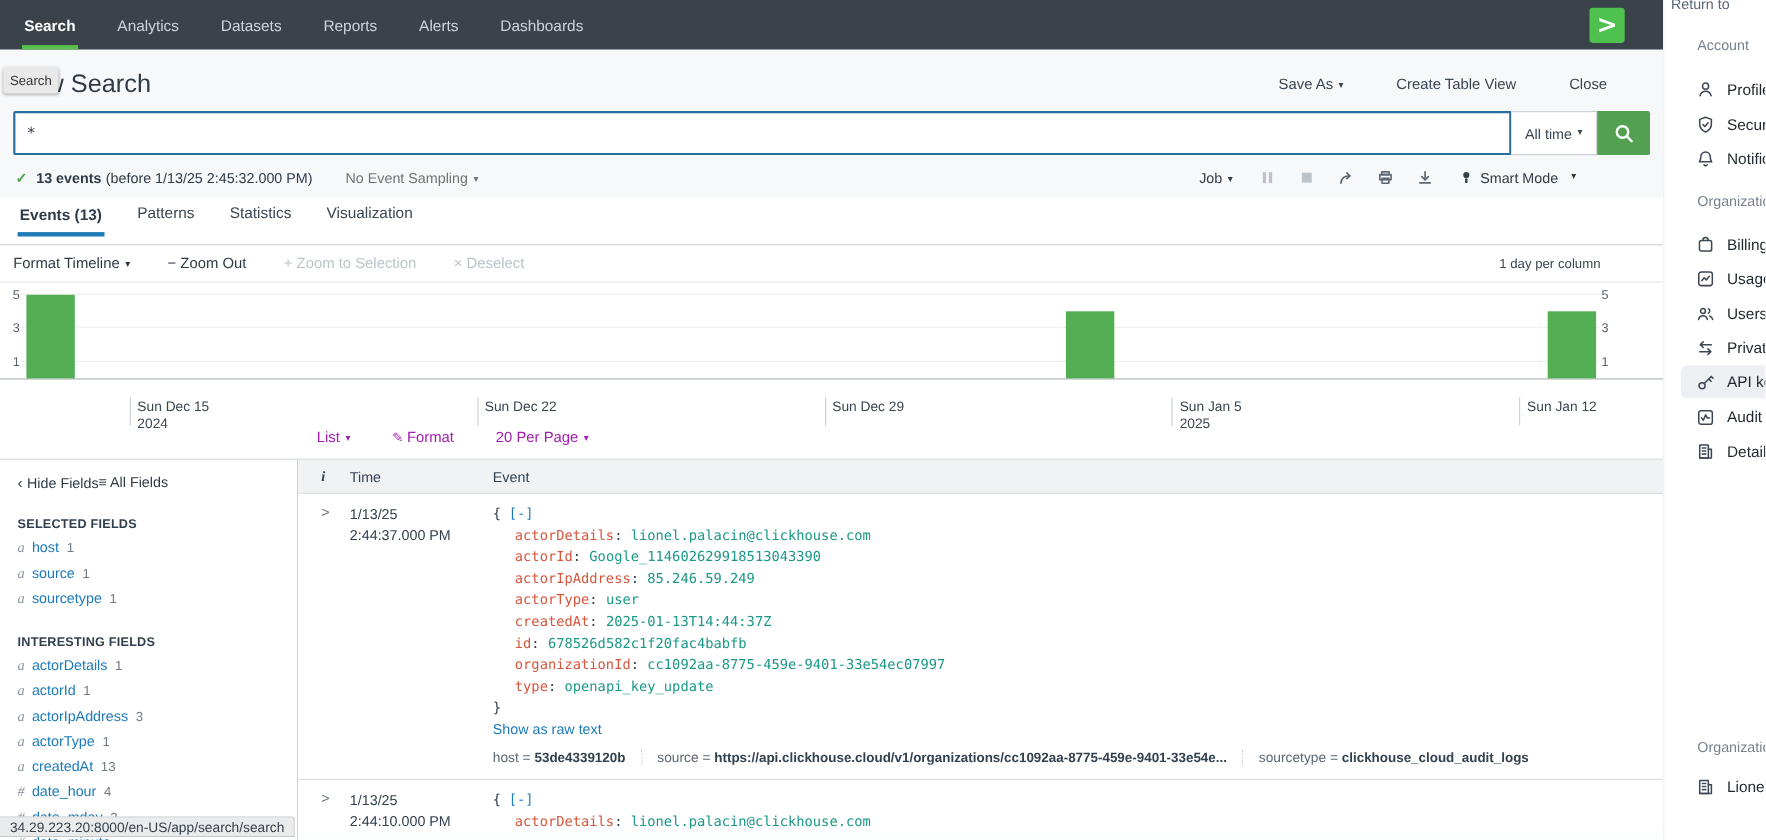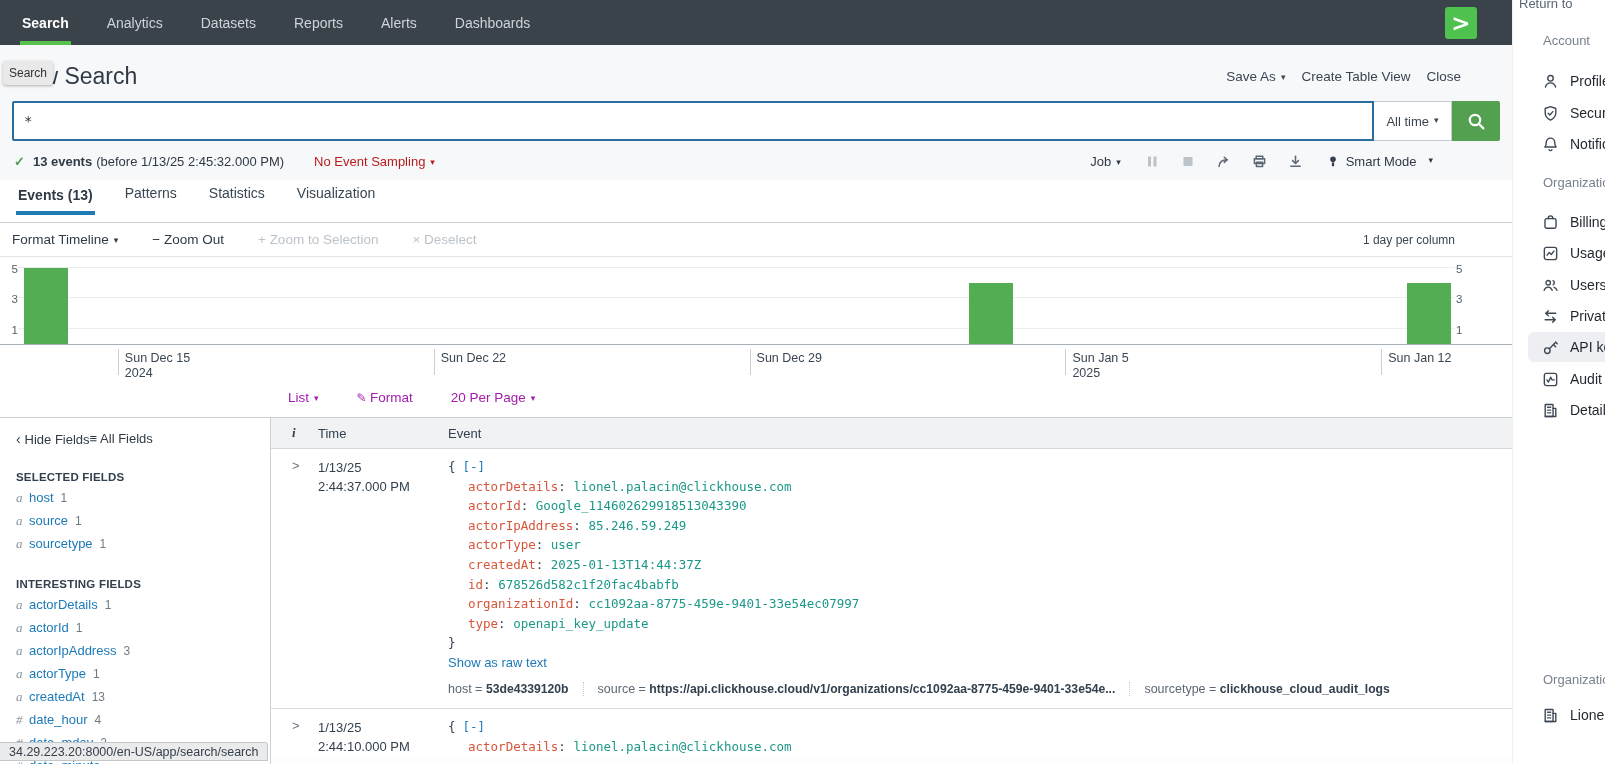--- a/index.html
+++ b/index.html
@@ -9,33 +9,33 @@
   
   .splunk{flex:0 0 1512px;width:1512px;display:flex;flex-direction:column;overflow:hidden;background:#fff}
   .topnav{height:45px;background:#3a424a;display:flex;align-items:stretch;position:relative;flex:0 0 45px}
   .nav-item{color:#cdd4da;font-size:14px;display:flex;align-items:center;padding:0 2px;margin:0 17px;cursor:pointer;border-bottom:4px solid transparent;padding-top:4px}
   .nav-item.active{color:#fff;font-weight:bold;border-bottom:4px solid #58c04c}
   .nav-item:first-child{margin-left:20px}
   .logo{position:absolute;right:35px;top:7px;width:32px;height:32px;background:#4fc14f;border-radius:3px;color:#fff;font-weight:bold;font-size:23px;display:flex;align-items:center;justify-content:center;font-family:"DejaVu Sans",sans-serif}
   .header-zone{background:#f7f8fa;padding:0 12px;flex:0 0 135px}
   .title-row{height:56px;display:flex;align-items:center;justify-content:space-between;padding-right:39px;padding-top:6px}
   .page-title{font-size:23px;font-weight:500;color:#2f3a46}
-  .header-actions{display:flex;gap:16px;font-size:13.5px;color:#3a4652}
+  .header-actions{display:flex;gap:48px;font-size:13.5px;color:#3a4652}
   .header-actions span{cursor:pointer;white-space:nowrap}
   .cr::after{content:"▾";font-size:9px;margin-left:5px;position:relative;top:-1px}
   .search-row{display:flex;height:40px}
   .search-input{flex:1;border:2px solid #2a6d9f;border-radius:2px 0 0 2px;font-size:14px;padding:0 10px;font-family:"DejaVu Sans Mono",monospace;color:#2f3a46;outline:none;background:#fff}
   .time-box{flex:0 0 78px;border:1px solid #c6ccd2;border-left:none;background:#fff;display:flex;align-items:center;justify-content:center;font-size:13px;color:#3a4652;cursor:pointer}
   .search-btn{flex:0 0 48px;background:#53a051;border:none;display:flex;align-items:center;justify-content:center;cursor:pointer;border-radius:0 2px 2px 0}
   .status-row{height:38px;display:flex;align-items:center;justify-content:space-between;font-size:13px;padding:2px 67px 0 2px}
   .status-left{display:flex;align-items:center;gap:8px}
   .check{color:#53a051;font-weight:bold}
   .ev-bold{font-weight:bold;color:#2f3a46}
   .ev-rest{color:#2f3a46;margin-left:4px}
-  .sampling{margin-left:22px;cursor:pointer;color:#b91c1c}
+  .sampling{margin-left:22px;cursor:pointer;color:#737373}
   .status-right{display:flex;align-items:center;gap:24px}
   .job-link{cursor:pointer}
   .mini-icons{display:flex;align-items:center;gap:22px}
   .mini-icons .ic{width:14px;height:14px;display:inline-flex;align-items:center;justify-content:center;cursor:pointer}
   .smart{display:flex;align-items:center;gap:7px;cursor:pointer}
   
   .tabs{height:43px;border-bottom:1px solid #ccd1d6;display:flex;align-items:center;background:#fff;flex:0 0 43px}
   .tab{padding:0 2px 12px;margin:0 14px;font-size:14px;color:#3a4652;cursor:pointer;border-bottom:4px solid transparent}
   .tab:first-child{margin-left:16px}
   .tab.active{font-weight:bold;color:#2f3a46;border-bottom:4px solid #1e7bb5;padding-bottom:8px}
@@ -48,21 +48,21 @@
   .pre-x::before{content:"× ";}
   .scale-note{position:absolute;right:57px;font-size:12px;color:#3a4652}
   .plot{position:relative;height:89px;border-top:1px solid #e3e6e9;border-bottom:1px solid #a9b1b8;flex:0 0 89px}
   .plot-inner{position:absolute;left:18px;right:57px;top:0;bottom:0}
   .gridline{position:absolute;left:0;right:0;border-top:1px solid #ecedef;height:0}
   .tl-bar{position:absolute;bottom:0;background:#53ae53;cursor:pointer}
   .ylab{position:absolute;font-size:11.5px;color:#55606a;width:16px}
   .ylab.left{left:2px;text-align:right}
   .ylab.right{right:40px;text-align:left}
   .axis{position:relative;height:32px;margin:0 57px 0 18px;font-size:12.5px;color:#3a4652;flex:0 0 32px}
-  .tick{position:absolute;top:4px;height:26px;border-left:1px solid #c9cfd4;padding-left:6px;line-height:15px;white-space:nowrap;padding-top:2px}
+  .tick{position:absolute;top:16px;height:26px;border-left:1px solid #c9cfd4;padding-left:6px;line-height:15px;white-space:nowrap;padding-top:2px}
   
   .res-toolbar{height:40px;display:flex;align-items:center;gap:38px;padding-left:288px;font-size:13.5px;flex:0 0 40px;background:#fff}
   .res-toolbar .ctl{cursor:pointer;color:#a21caf}
   .pre-pencil::before{content:"✎ ";font-size:12px}
   
   .content{flex:1;display:flex;border-top:1px solid #ccd1d6;min-height:0}
   .fields{flex:0 0 271px;width:271px;border-right:1px solid #ccd1d6;padding:13px 16px;font-size:13px;background:#fff}
   .fields-top{display:flex;justify-content:flex-start;color:#2f3a46}
   .fields-top span{cursor:pointer}
   .pre-lt::before{content:"‹ ";font-size:14px}

